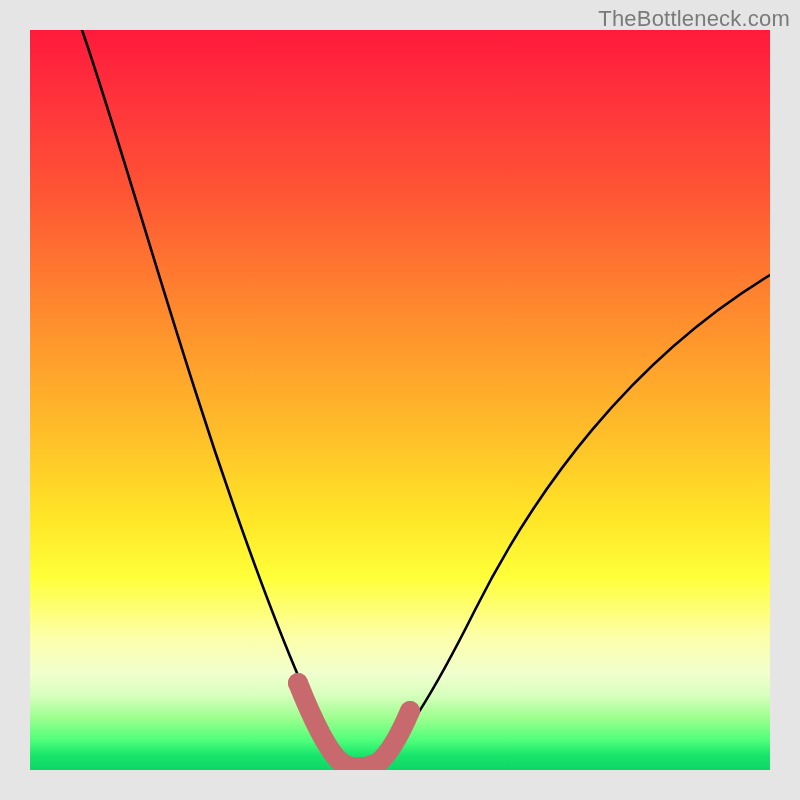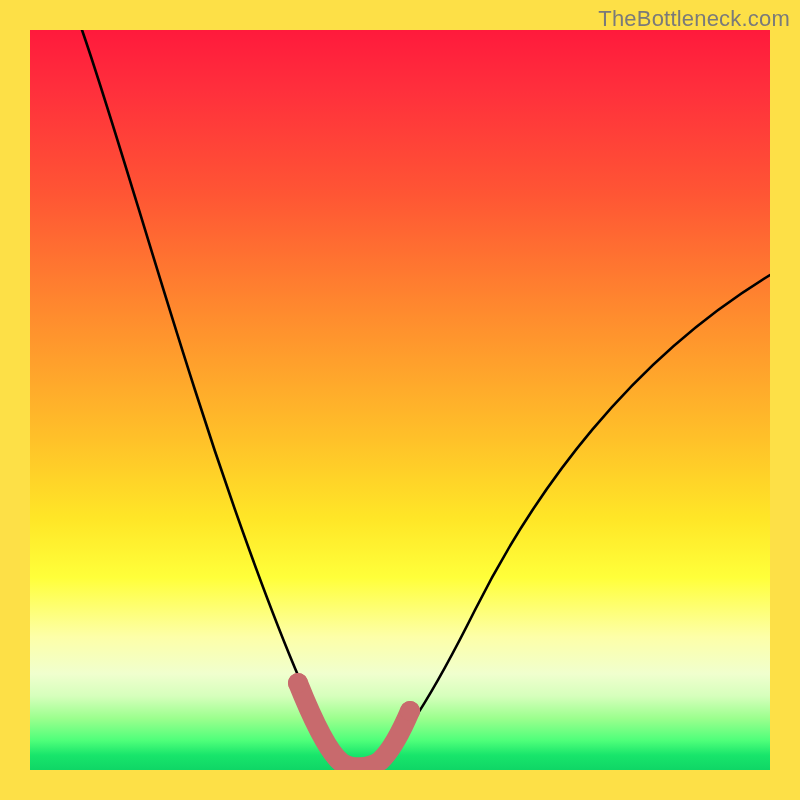--- a/index.html
+++ b/index.html
@@ -8,21 +8,21 @@
     width: 800px;
     height: 800px;
     background: #000;
     font-family: Arial, Helvetica, sans-serif;
     overflow: hidden;
   }
   .frame {
     position: relative;
     width: 800px;
     height: 800px;
-    background: #fde047;
+    background: #e5e5e5;
   }
   .plot-area {
     position: absolute;
     left: 30px;
     top: 30px;
     width: 740px;
     height: 740px;
     
     background: linear-gradient(
       to bottom,

